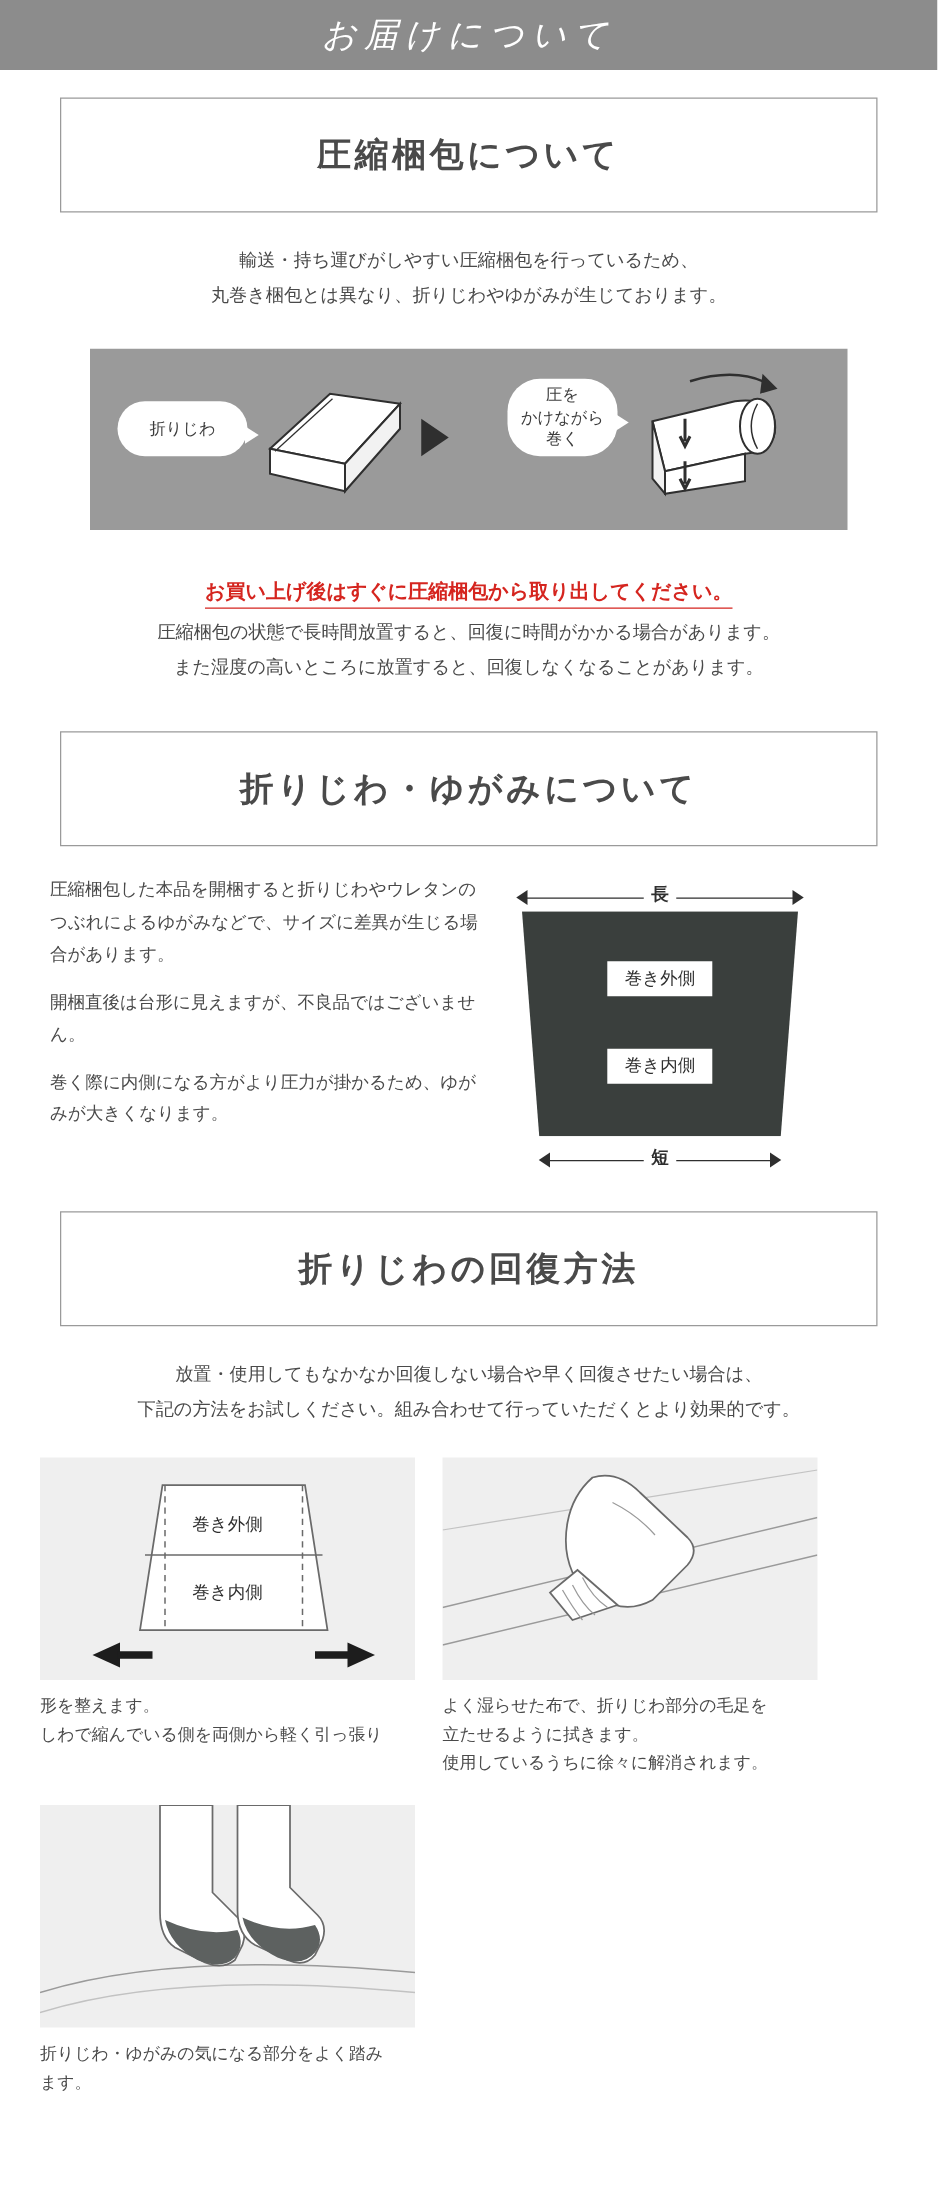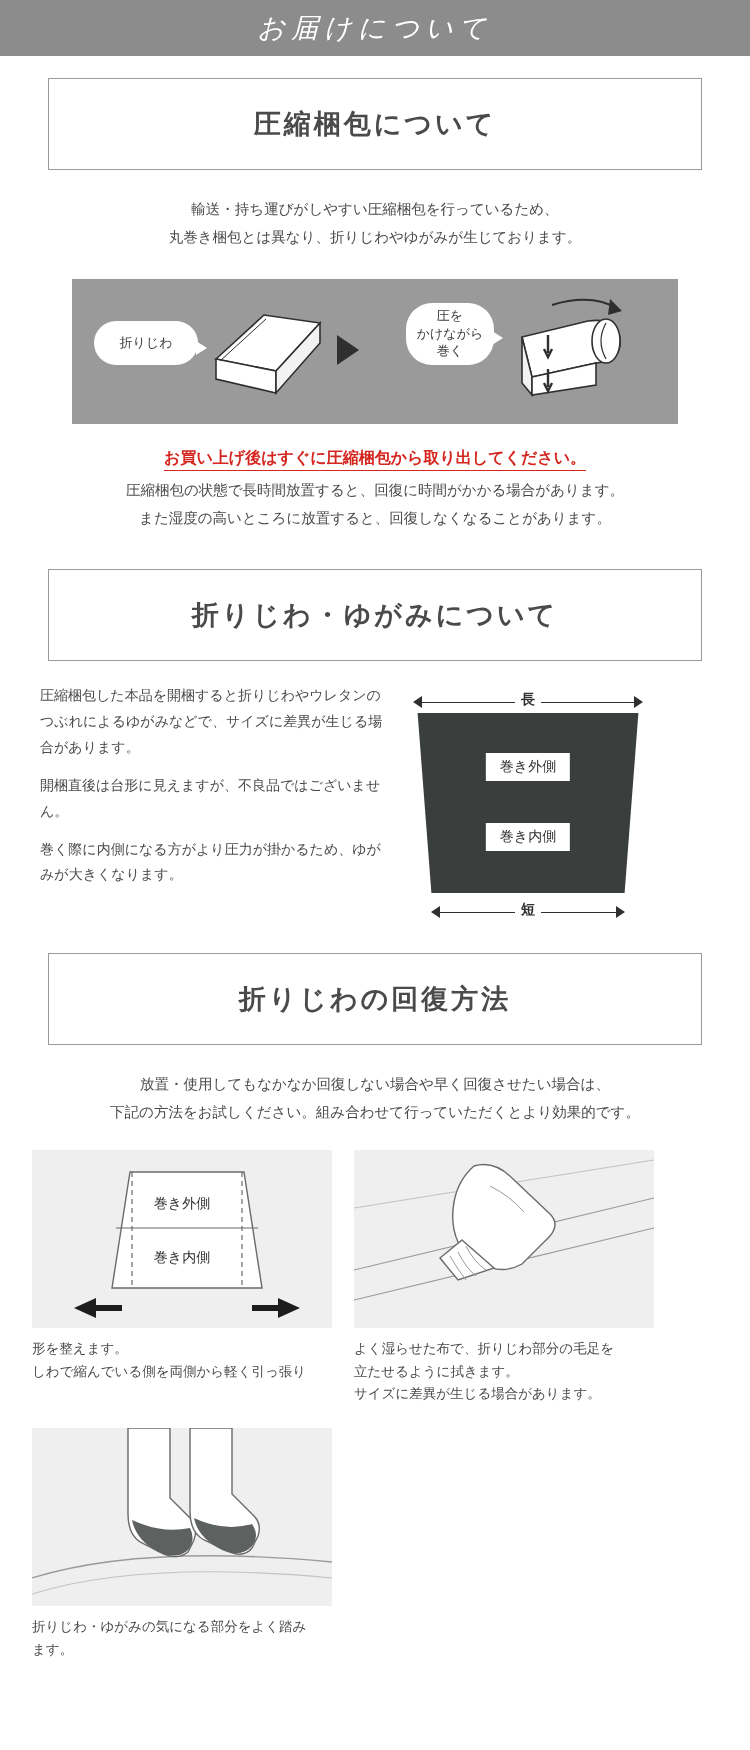--- a/index.html
+++ b/index.html
@@ -253,21 +253,21 @@
       <path d="M114 32 Q104 50 114 68" fill="none" stroke="#2f2f2f" stroke-width="1.2"></path>
       <path d="M30 46 L30 92 L40 104 L40 86 Z" fill="#f2f2f2" stroke="#2f2f2f" stroke-width="1.6"></path>
       <path d="M40 86 L104 72 L104 94 L40 104 Z" fill="#ffffff" stroke="#2f2f2f" stroke-width="1.6"></path>
       <path d="M56 44 L56 62 M52 58 L56 66 L60 58" stroke="#2f2f2f" stroke-width="2.4" fill="none"></path>
       <path d="M56 78 L56 96 M52 92 L56 100 L60 92" stroke="#2f2f2f" stroke-width="2.4" fill="none"></path>
       <path d="M60 14 Q100 2 126 18" fill="none" stroke="#2f2f2f" stroke-width="2"></path>
       <path d="M118 8 L130 20 L116 24 Z" fill="#2f2f2f"></path>
     </svg>
   </div>
 
-  <div style="margin-top:22px;text-align:center">
+  <div style="margin-top:38px;text-align:center">
     <div class="red-underline">お買い上げ後はすぐに圧縮梱包から取り出してください。</div>
     <div class="lead" style="margin-top:6px">
       <div>圧縮梱包の状態で長時間放置すると、回復に時間がかかる場合があります。</div>
       <div>また湿度の高いところに放置すると、回復しなくなることがあります。</div>
     </div>
   </div>
 
   <div style="height:36px"></div>
   <div class="section-box">
     <div class="section-box-title">折りじわ・ゆがみについて</div>
@@ -346,21 +346,21 @@
           <path d="M108 90 L140 118 L104 130 L86 108 Z" fill="#ffffff" stroke="#6a6a6a" stroke-width="1.4"></path>
           <path d="M112 96 Q120 112 132 120" fill="none" stroke="#9a9a9a" stroke-width="1"></path>
           <path d="M104 102 Q112 118 122 126" fill="none" stroke="#9a9a9a" stroke-width="1"></path>
           <path d="M96 106 Q104 120 112 130" fill="none" stroke="#9a9a9a" stroke-width="1"></path>
           <path d="M136 36 Q156 46 170 62" fill="none" stroke="#9a9a9a" stroke-width="1"></path>
         </svg>
       </div>
       <div class="method-cap">
         <div>よく湿らせた布で、折りじわ部分の毛足を</div>
         <div>立たせるように拭きます。</div>
-        <div>サイズに差異が生じる場合があります。</div>
+        <div>使用しているうちに徐々に解消されます。</div>
       </div>
     </div>
   </div>
 
   <div class="method-row" style="margin-top:22px">
 
     <div class="method">
       <div class="method-img">
         <svg width="300" height="178">
           <path d="M0 150 Q110 116 300 134" fill="none" stroke="#9a9a9a" stroke-width="1.3"></path>

